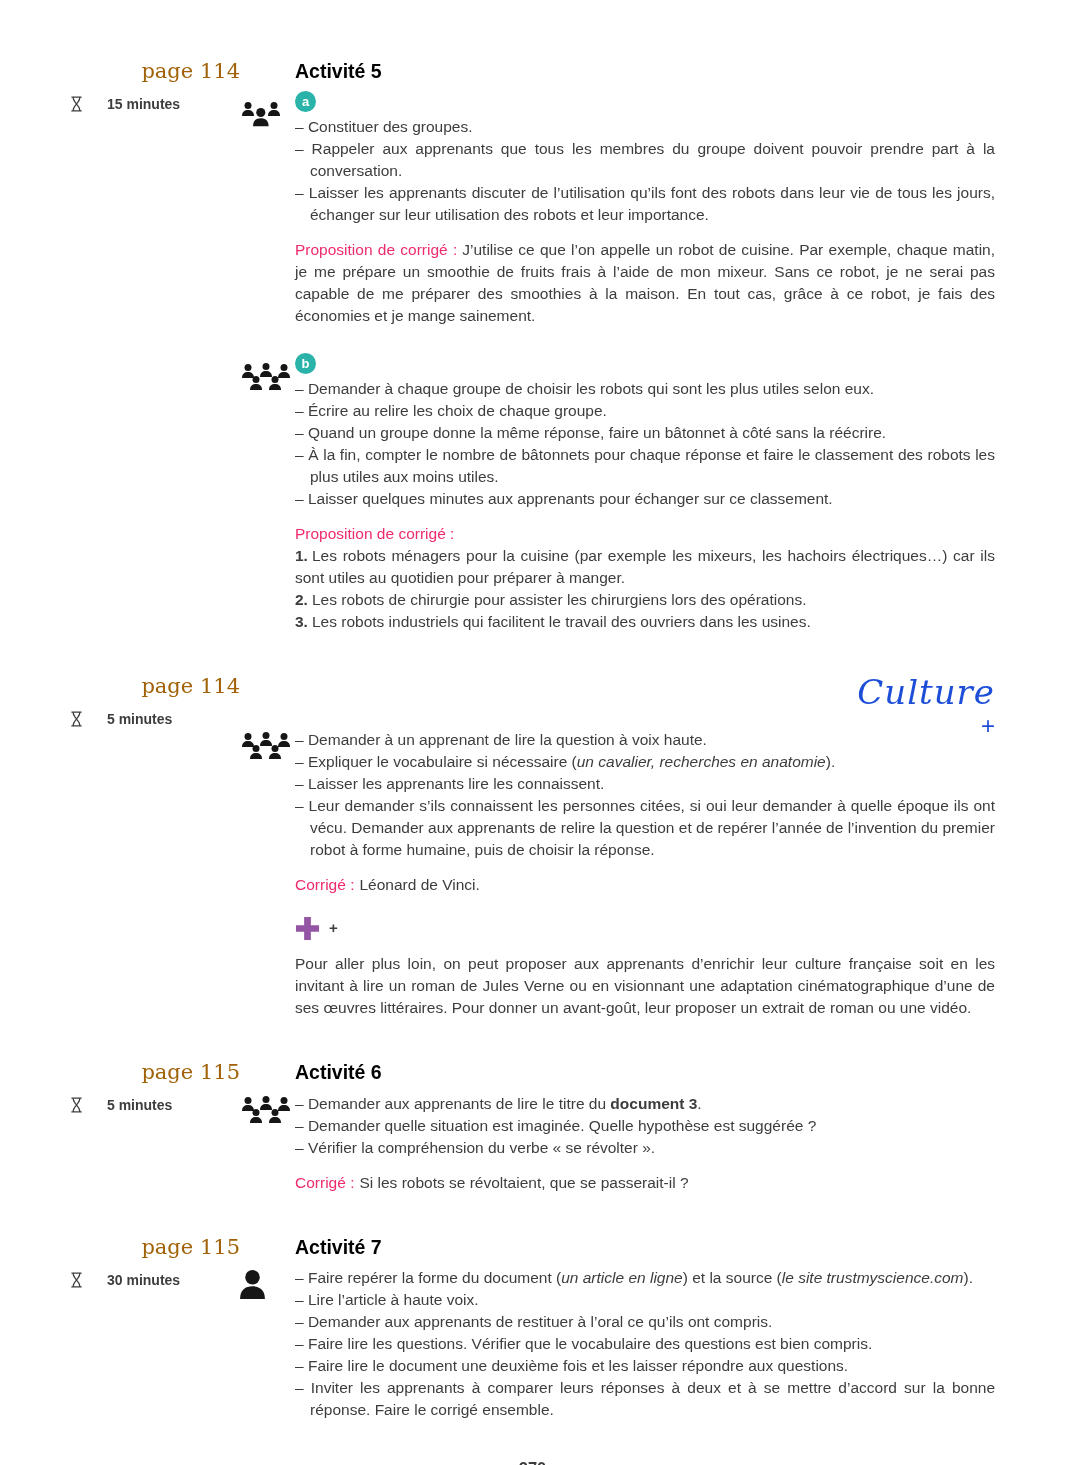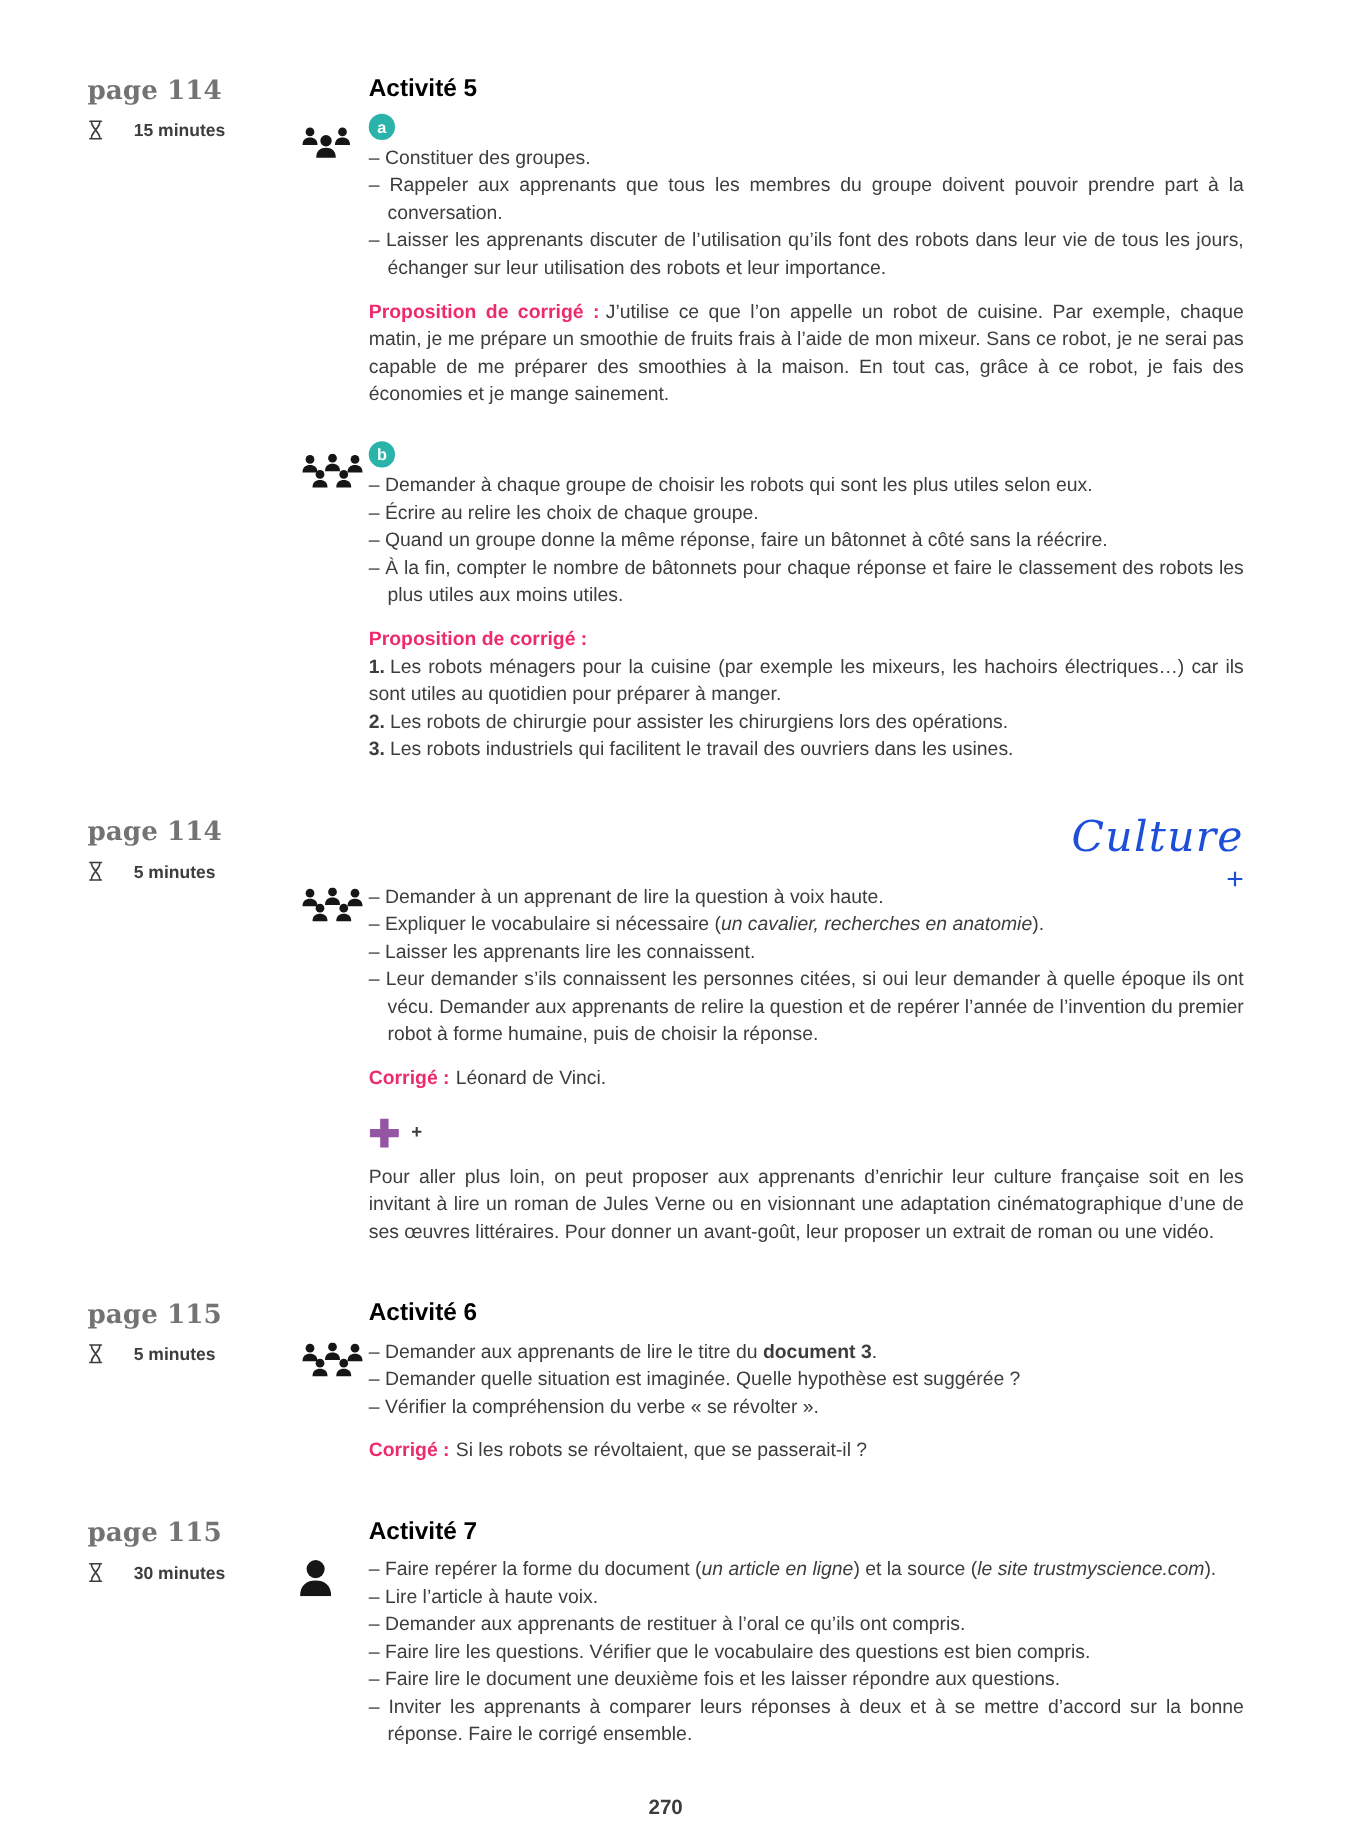--- a/index.html
+++ b/index.html
@@ -15,24 +15,25 @@
     padding: 60px 85px 28px 70px;
     position: relative;
   }
   .section { display: flex; }
   .section + .section { margin-top: 42px; }
   .col-sb { width: 170px; flex-shrink: 0; }
   .col-main { flex: 1; min-width: 0; }
 
   .sb-page {
     font-family: "DejaVu Serif", serif;
-    font-weight: 700;
+    font-weight: 400;
     font-size: 21px;
-    color: #737373;
+    color: #a16207;
     line-height: 1.1;
+    text-align: right;
   }
   .sb-time {
     margin-top: 12px;
     display: flex;
     align-items: center;
     gap: 24px;
     font-size: 14px;
     font-weight: 700;
     color: #3d3d3d;
   }
@@ -80,21 +81,21 @@
 
   .bullet {
     text-align: justify;
     padding-left: 15px;
     text-indent: -15px;
   }
   .it { font-style: italic; }
   .bd { font-weight: 700; }
 
   .corrige { margin-top: 13px; text-align: justify; }
-  .corrige .lbl { color: #ee2a6f; font-weight: 700; margin-right: 5px; }
+  .corrige .lbl { color: #ee2a6f; font-weight: 400; margin-right: 5px; }
 
   .numbered { text-align: justify; }
   .numbered .num { font-weight: 700; margin-right: 4px; }
 
   .part + .part { margin-top: 26px; }
 
   .plus-row { margin: 20px 0 12px; display: flex; align-items: flex-start; gap: 9px; }
   .plus-small { font-size: 15px; font-weight: 700; color: #3d3d3d; margin-top: 1px; }
 
   .para { text-align: justify; }
@@ -162,20 +163,21 @@
             <use href="#person" x="10" y="13"></use>
             <use href="#person" x="29" y="13"></use>
           </svg>
         </div>
         <div class="pc">
           <div class="badge">b</div>
           <div class="bullet">– Demander à chaque groupe de choisir les robots qui sont les plus utiles selon eux.</div>
           <div class="bullet">– Écrire au relire les choix de chaque groupe.</div>
           <div class="bullet">– Quand un groupe donne la même réponse, faire un bâtonnet à côté sans la réécrire.</div>
           <div class="bullet">– À la fin, compter le nombre de bâtonnets pour chaque réponse et faire le classement des robots les plus utiles aux moins utiles.</div>
+          <div class="bullet">– Laisser quelques minutes aux apprenants pour échanger sur ce classement.</div>
           <p class="corrige">
             <span class="lbl">Proposition de corrigé :</span>
           </p>
           <div class="numbered">
             <span class="num">1.</span><span>Les robots ménagers pour la cuisine (par exemple les mixeurs, les hachoirs électriques…) car ils sont utiles au quotidien pour préparer à manger.</span>
           </div>
           <div class="numbered">
             <span class="num">2.</span><span>Les robots de chirurgie pour assister les chirurgiens lors des opérations.</span>
           </div>
           <div class="numbered">

